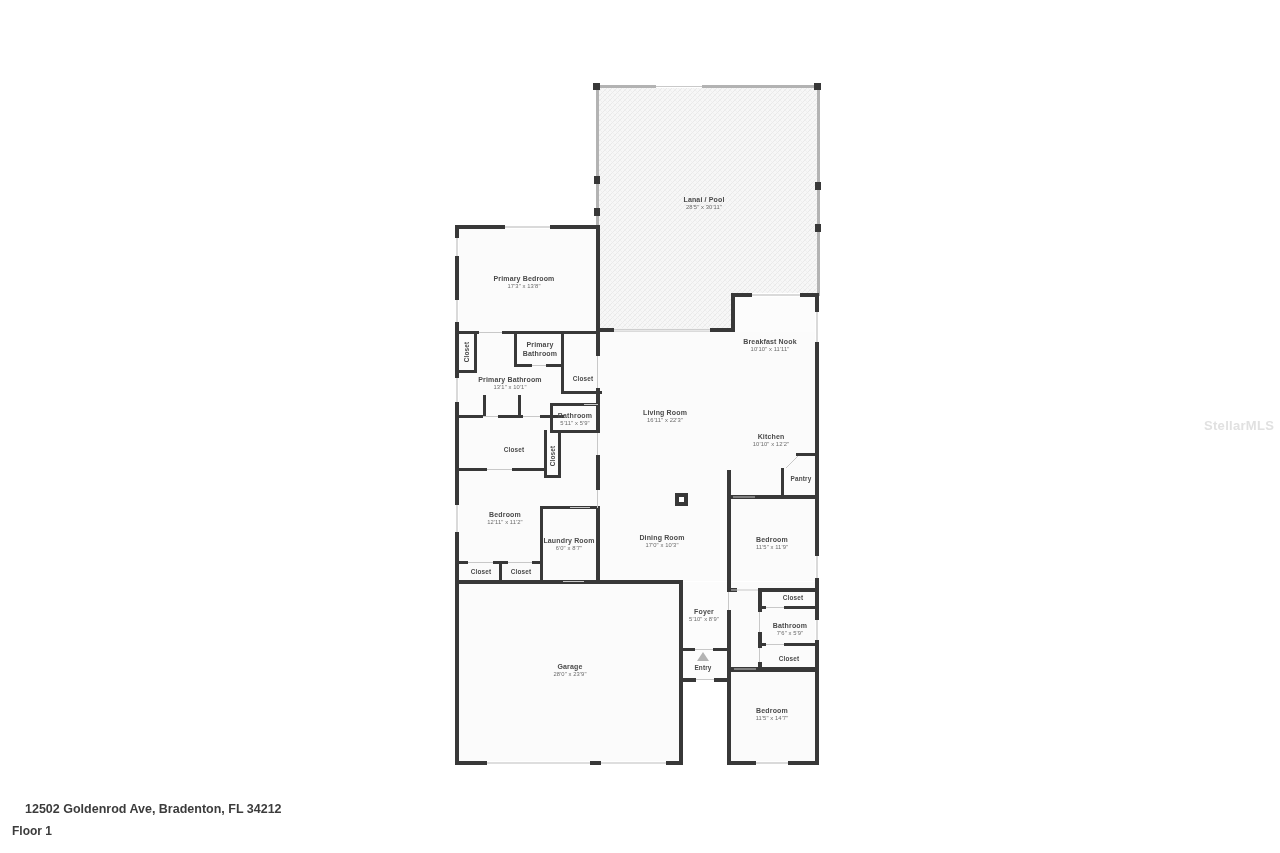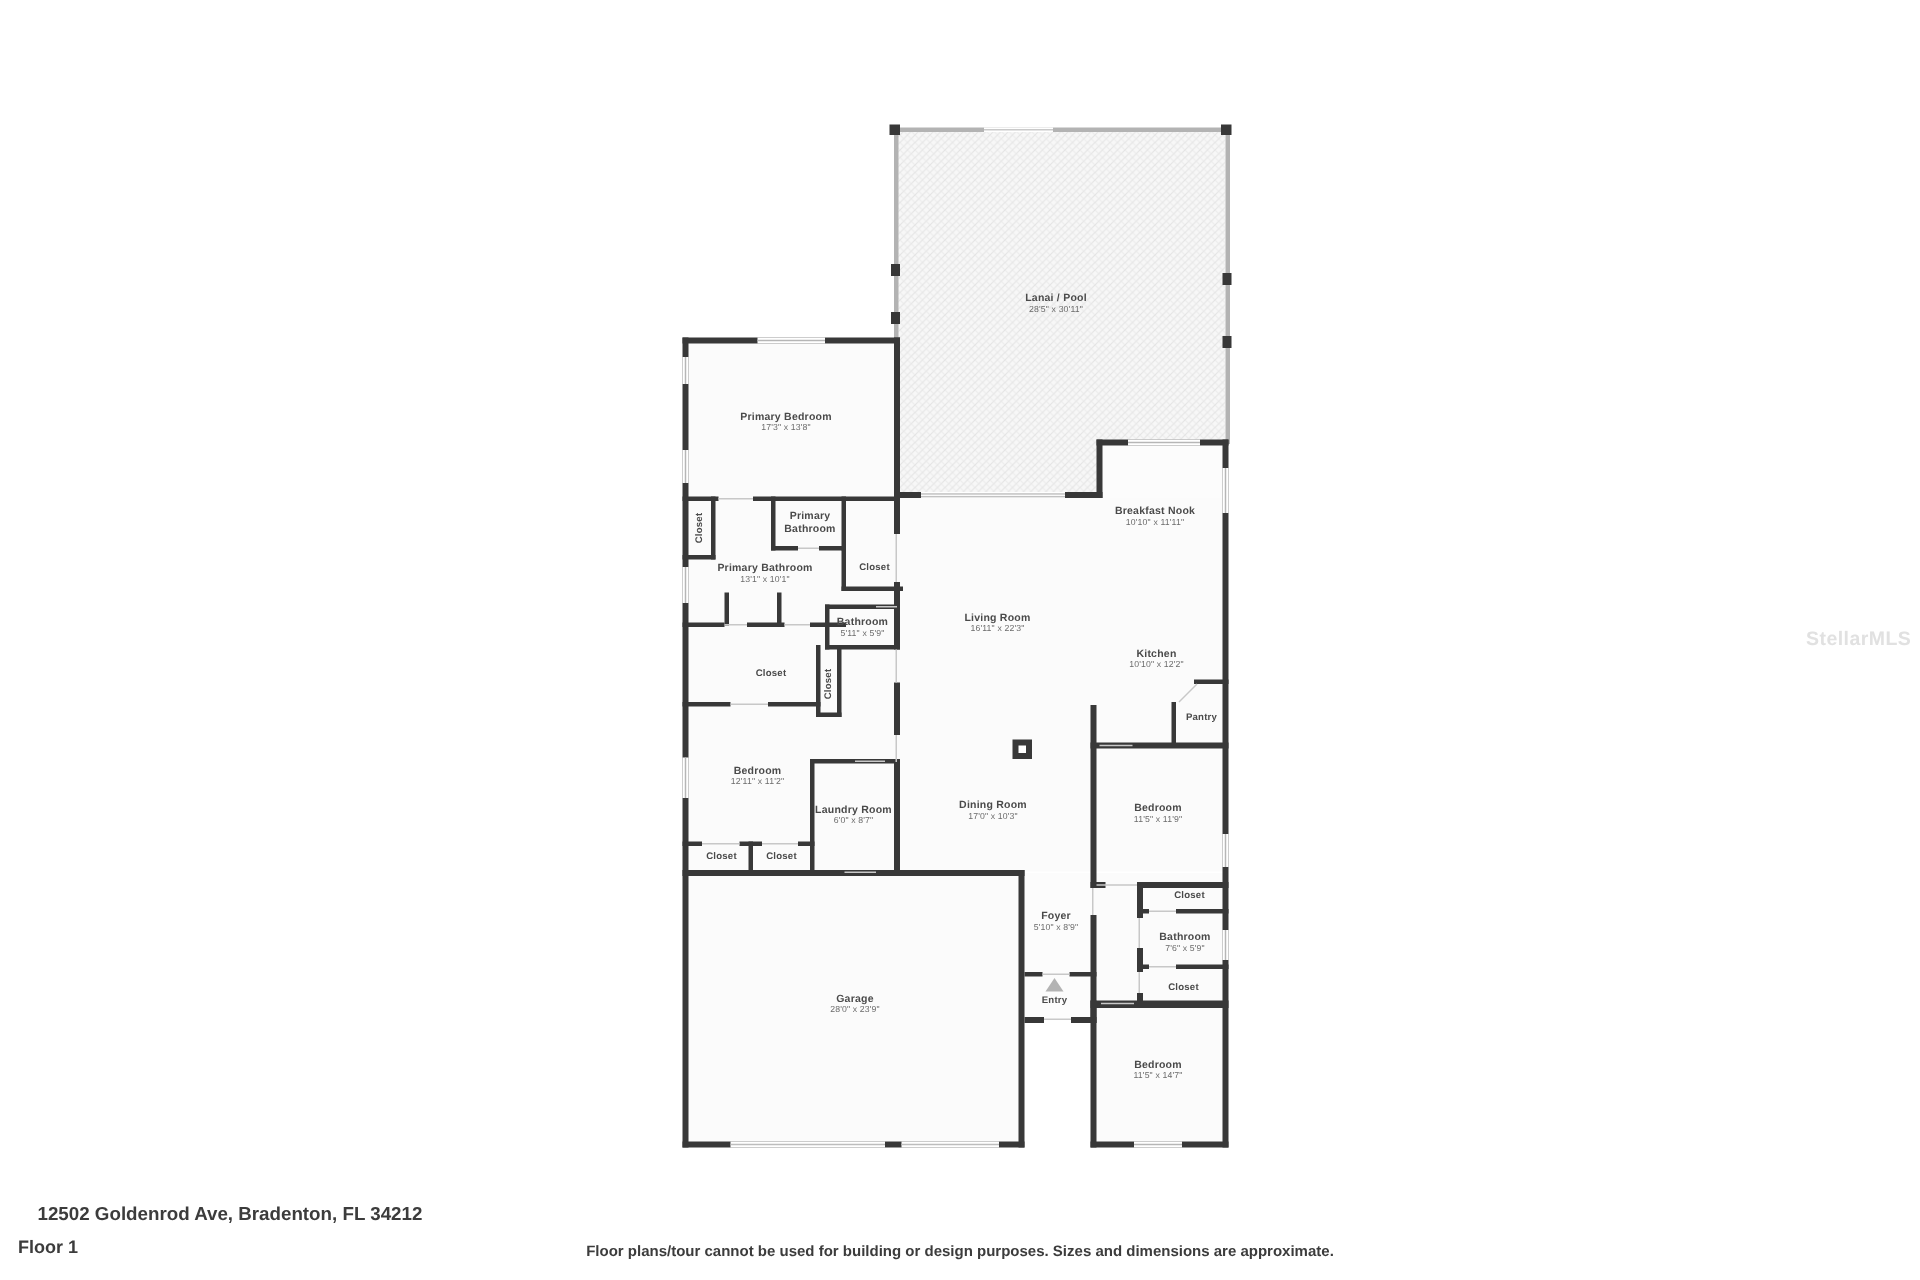--- a/index.html
+++ b/index.html
@@ -301,14 +301,13 @@
   </div>
   <div class="room-label" style="left:570px;top:670px;">
     <div class="rn">Garage</div>
     <div class="rd">28'0" x 23'9"</div>
   </div>
 
   <div class="wm">StellarMLS</div>
 
   <div class="addr">12502 Goldenrod Ave, Bradenton, FL 34212</div>
   <div class="floorlbl">Floor 1</div>
-  <div class="disc">Floor plans/tour cannot be used for building or design purposes. Sizes and dimensions are approximate.</div>
 </div>
 
 </body></html>

